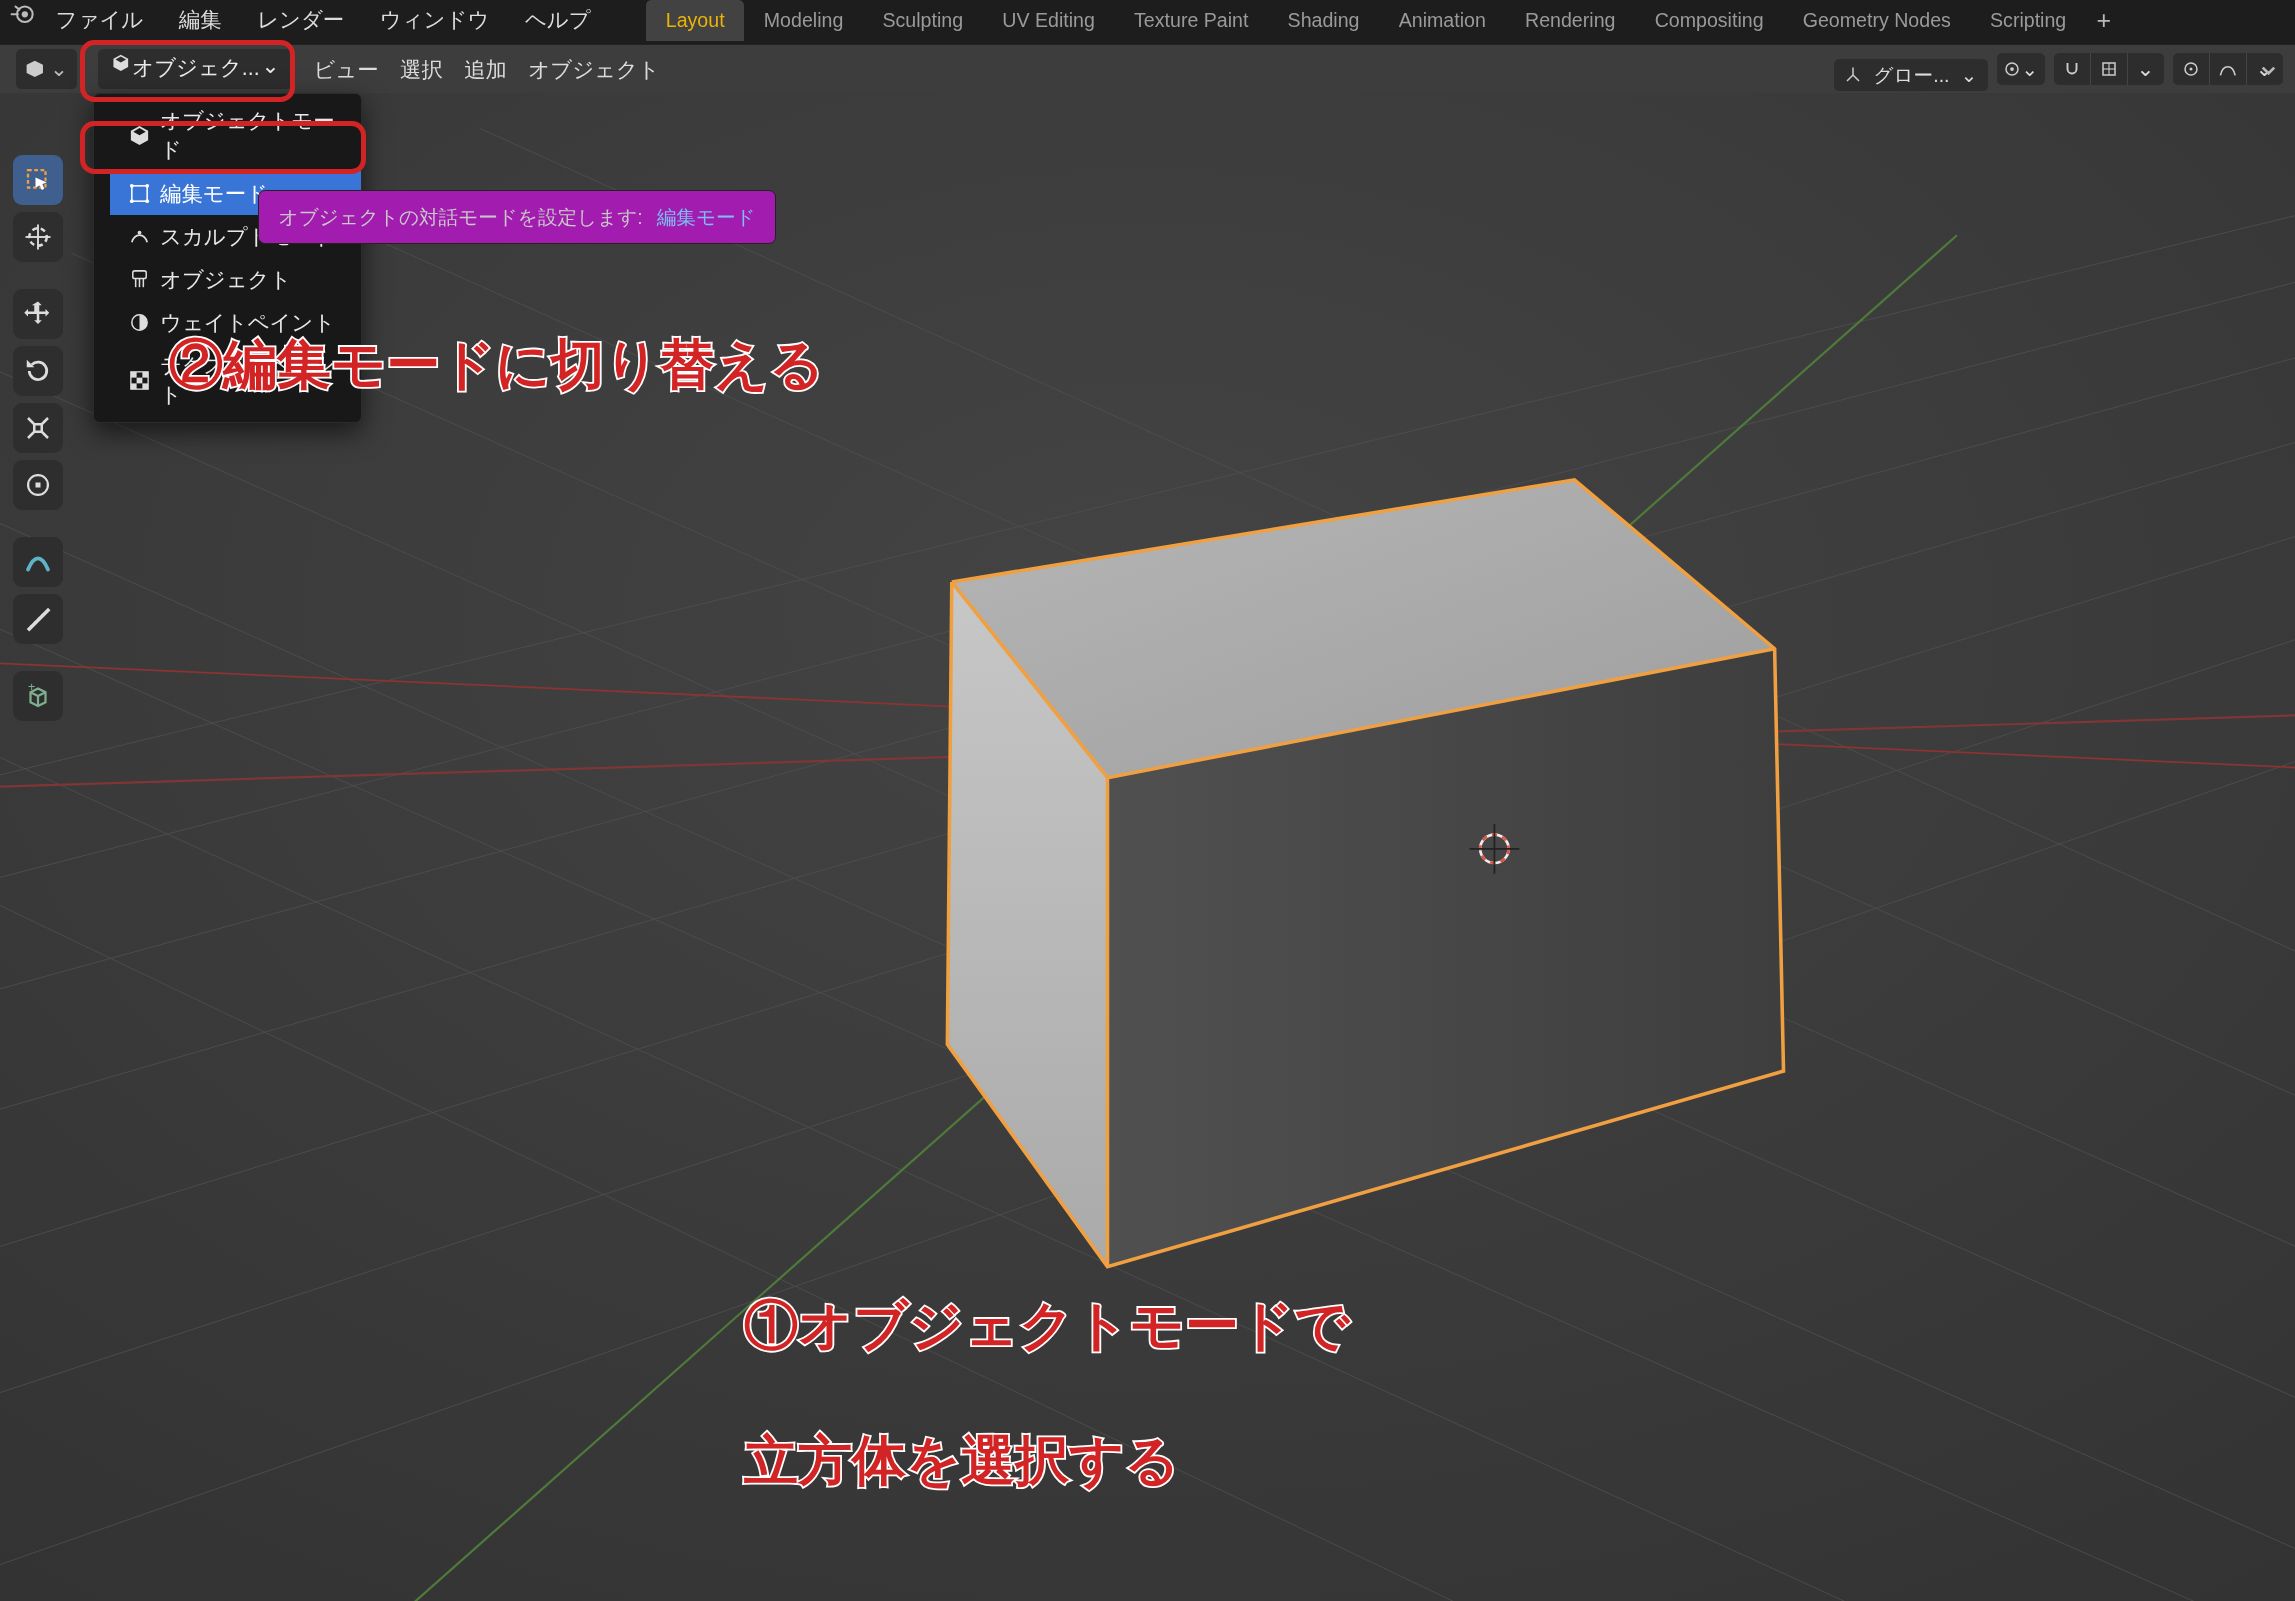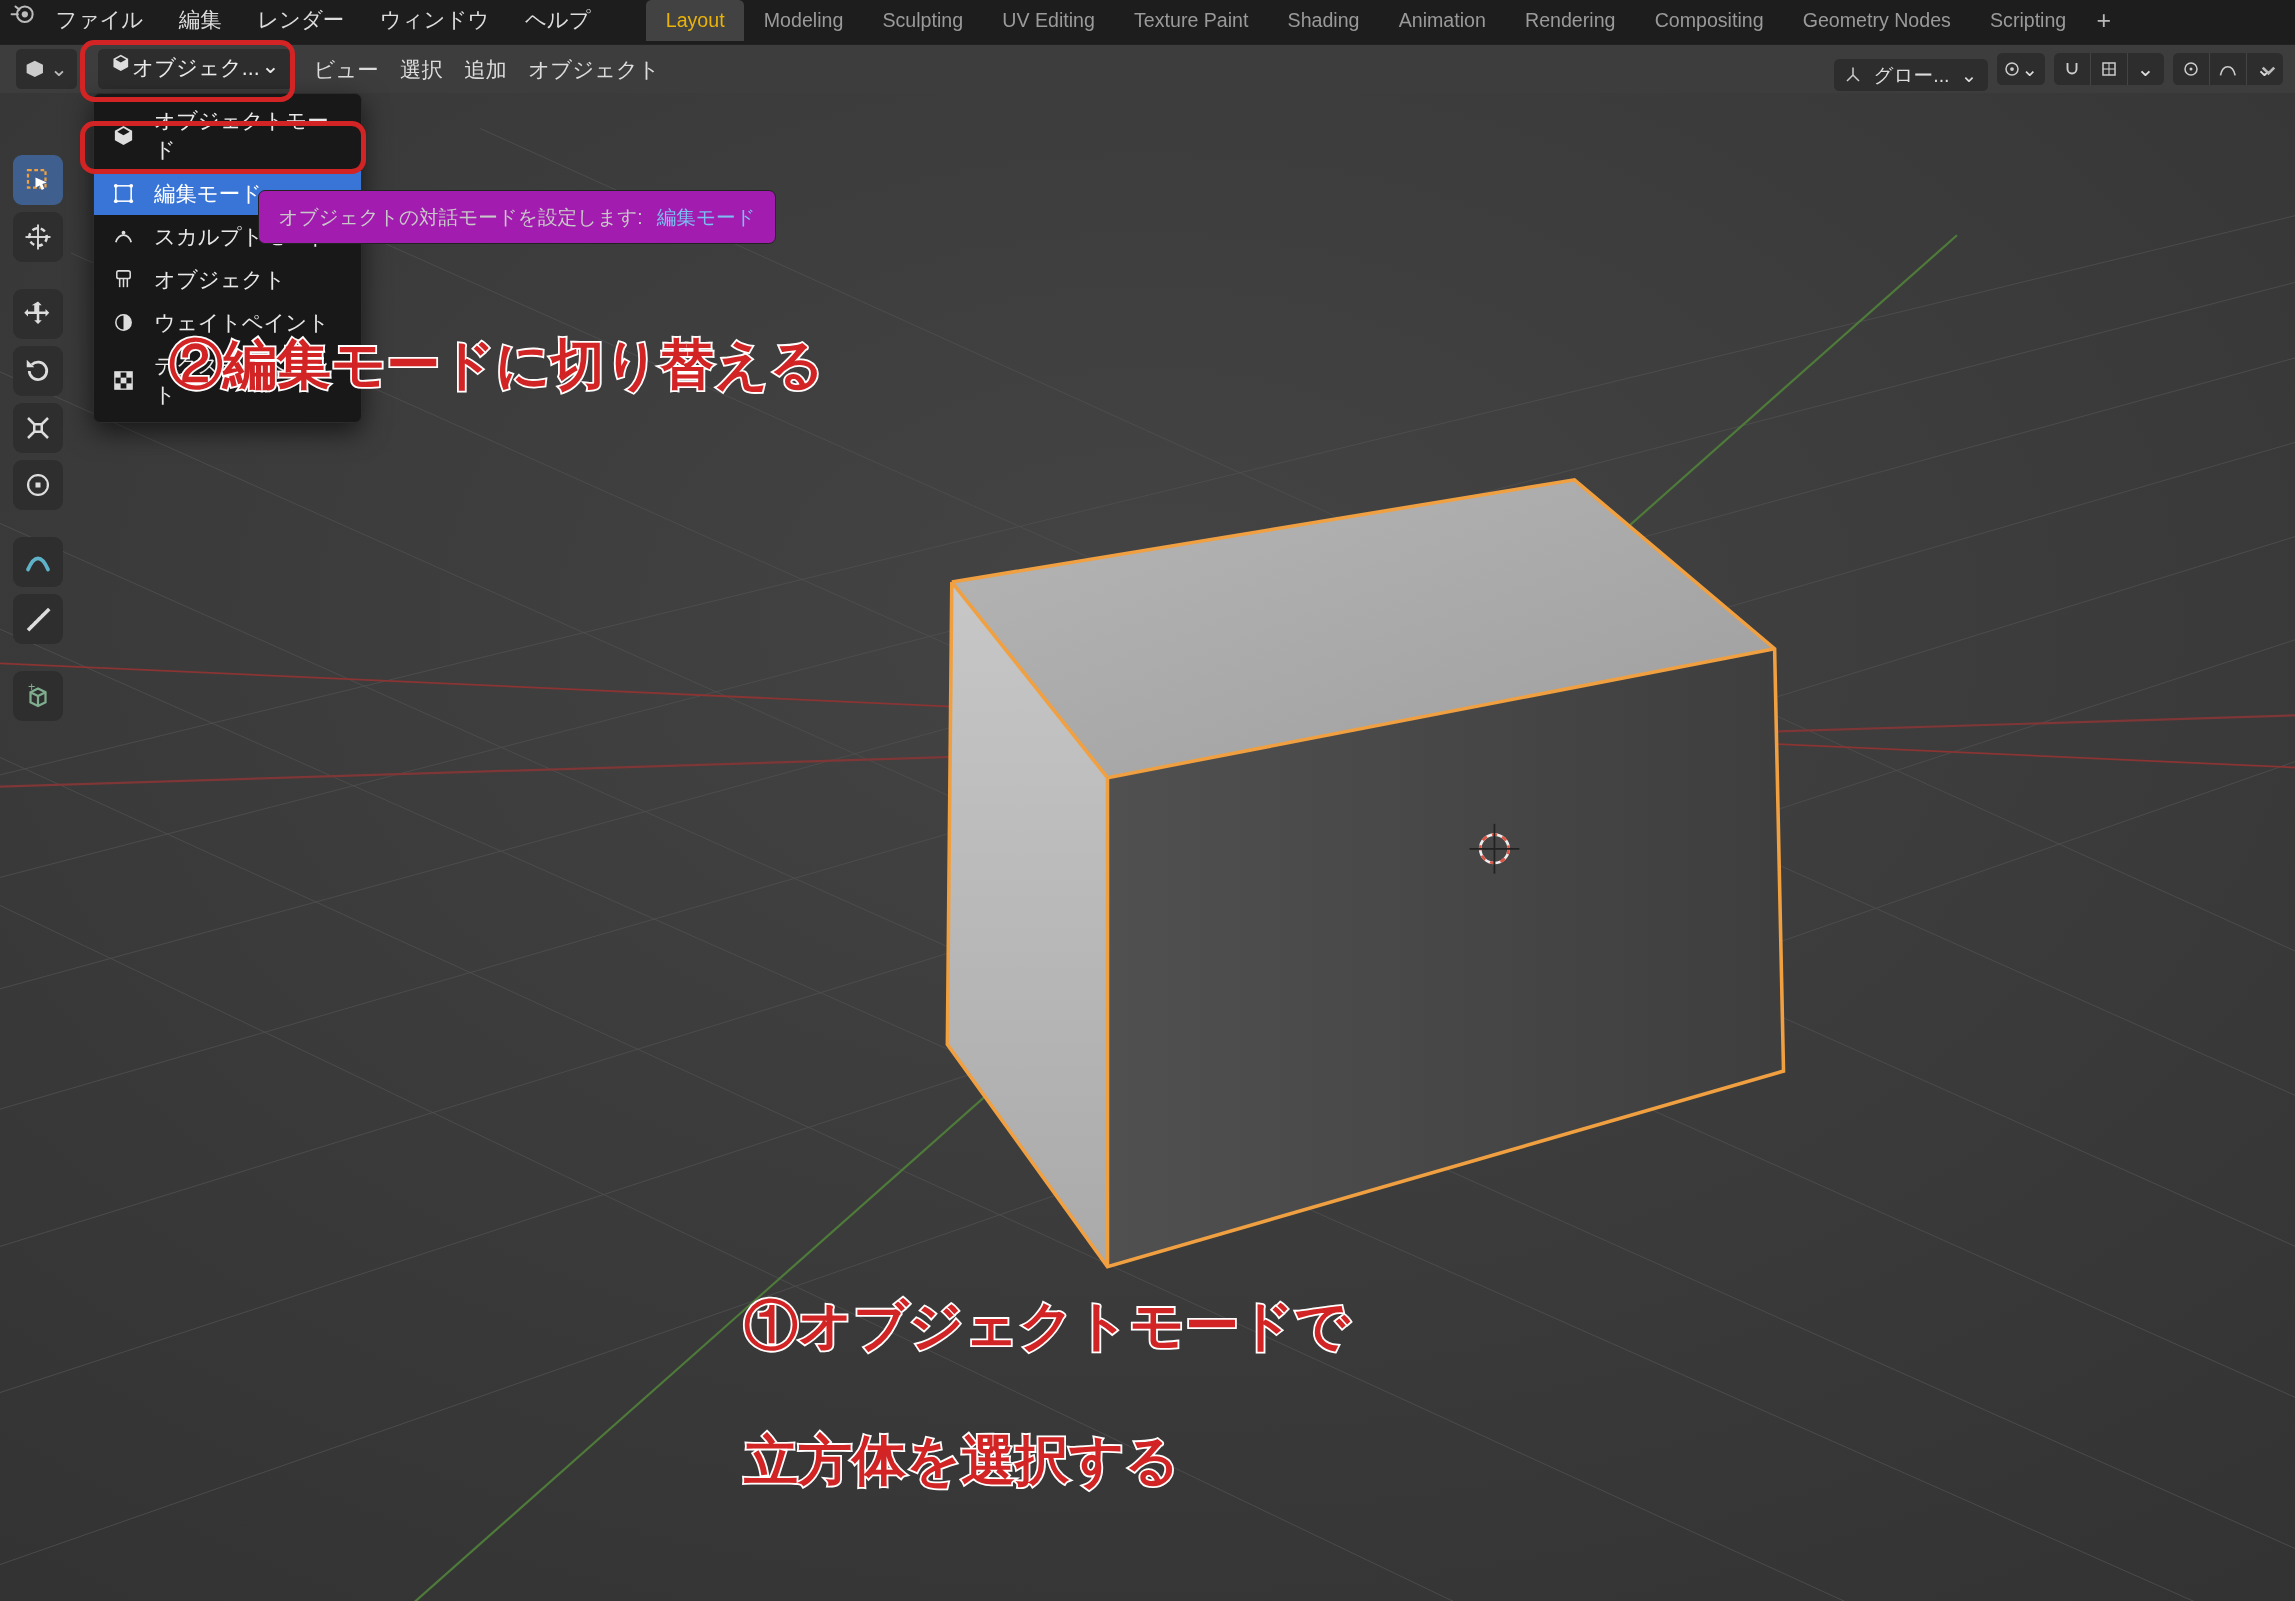--- a/index.html
+++ b/index.html
@@ -131,23 +131,23 @@
     left: 93px; top: 93px;
     width: 267px;
     background: #181818;
     border: 0.9px solid #2c2c2c;
     border-radius: 7.1px;
     box-shadow: 0 9px 27px rgba(0,0,0,0.6);
     padding: 5.3px 0;
     font-size: 21.4px;
   }
   .mode-menu-item {
-    display: flex; align-items: center; gap: 19px;
+    display: flex; align-items: center; gap: 9px;
     padding: 7.1px 18px;
-    cursor: pointer; color: #e8e8e8;
+    cursor: pointer; color: #e8e8e8; margin-left: 16px;
   }
   .mode-menu-item svg, .mode-menu-item .micon {
     width: 23px; height: 23px; flex:0 0 23px;
     display:flex; align-items:center; justify-content:center;
   }
   .mode-menu-item.highlight {
     background: #3875d7;
     color: #fff;
   }
   

